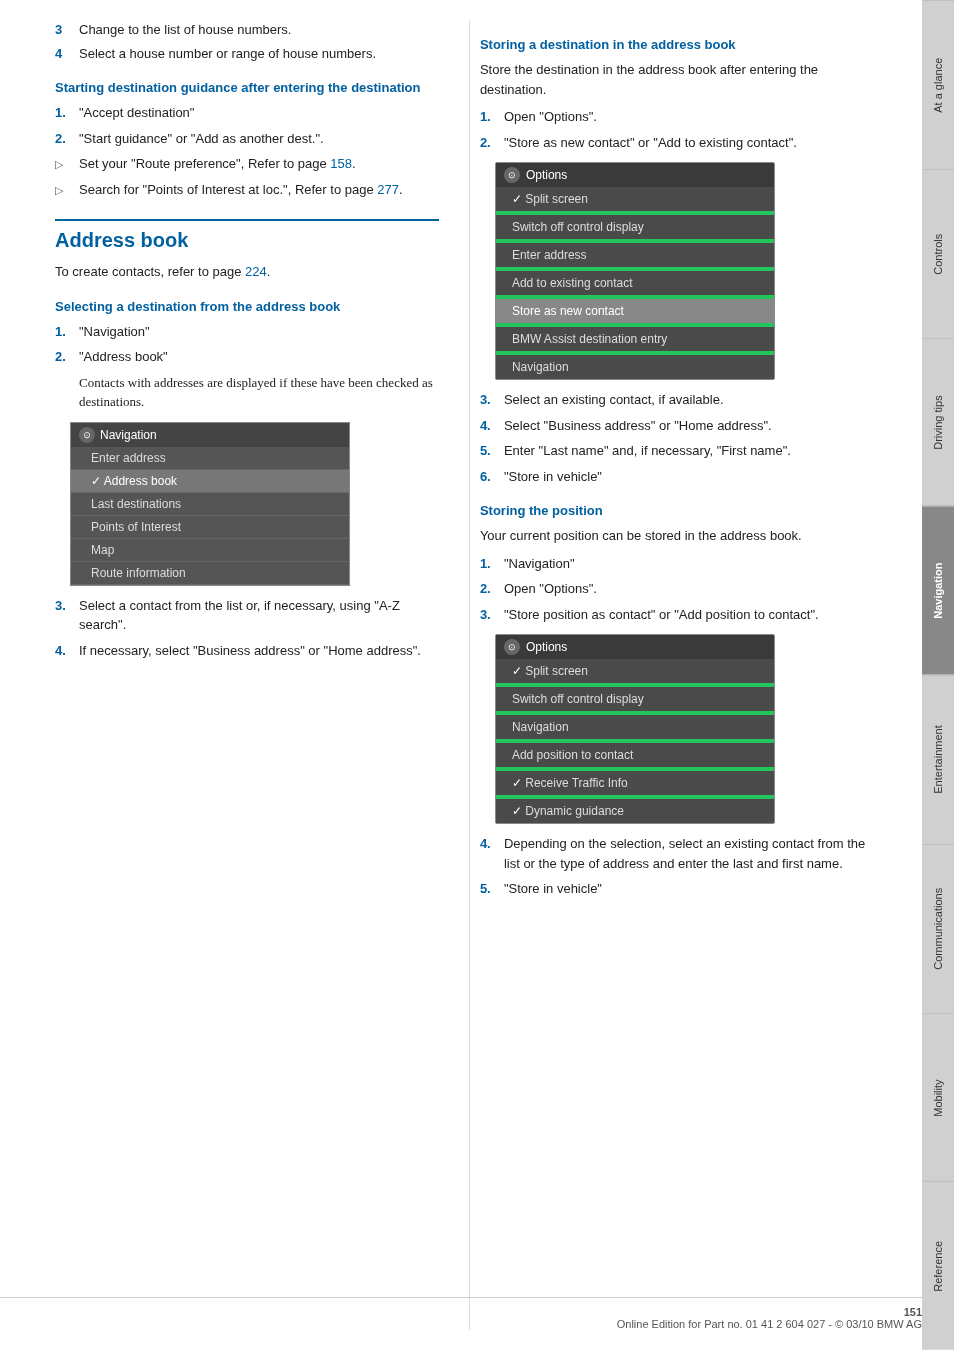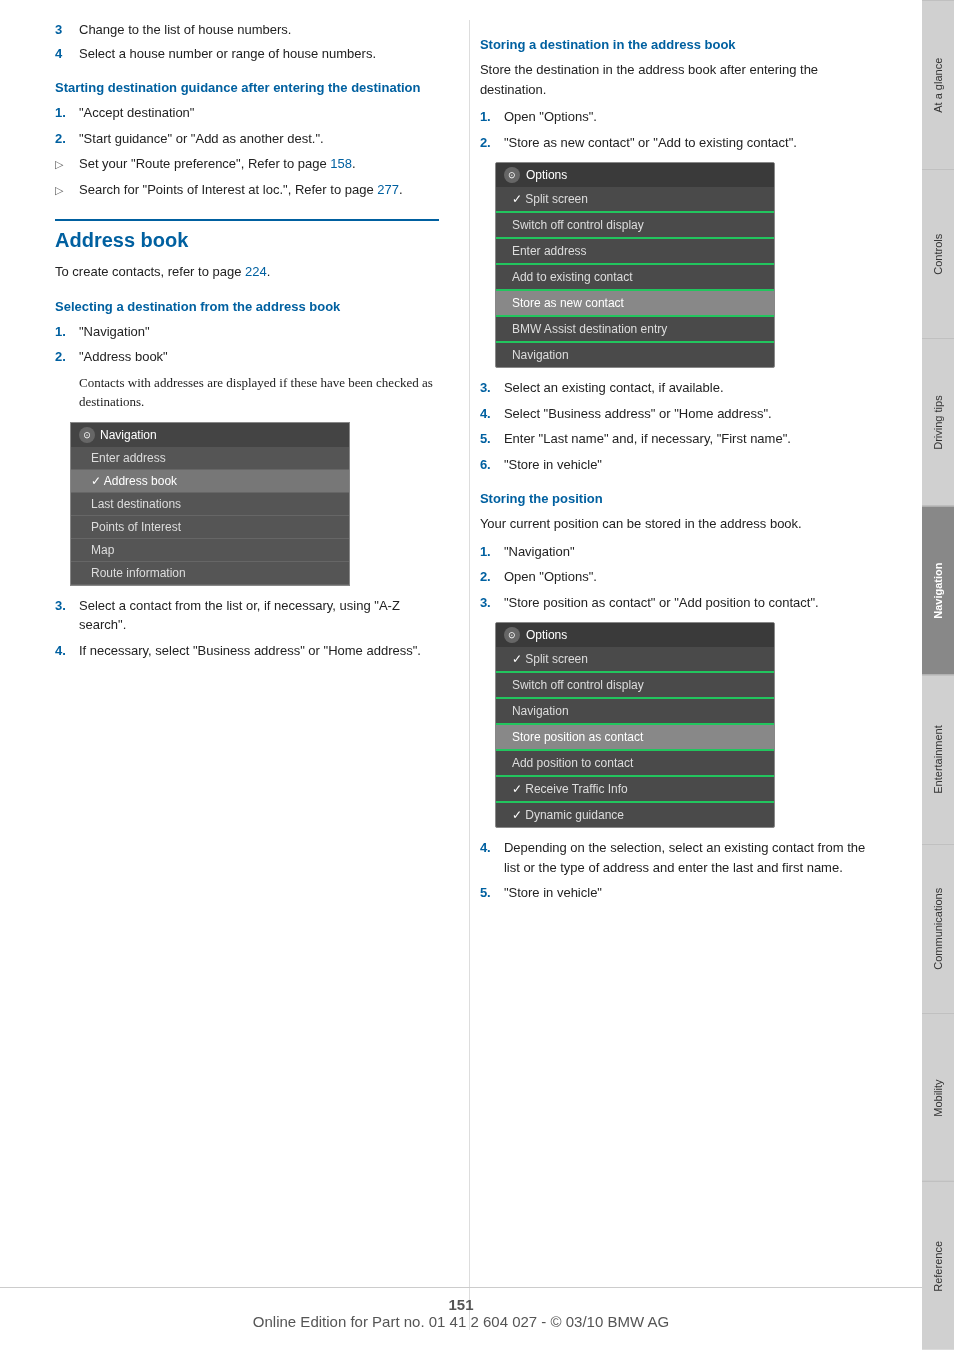--- a/index.html
+++ b/index.html
@@ -159,21 +159,21 @@
       align-items: center;
       justify-content: center;
       color: #fff;
       font-size: 9px;
     }
 
     .menu-item {
       padding: 5px 16px;
       font-size: 12px;
       color: #ddd;
-      border-bottom: 2px solid #22c55e;
+      border-bottom: 4px solid #22c55e;
     }
 
     .menu-item:last-child {
       border-bottom: none;
     }
 
     .menu-item.checked::before {
       content: "✓ ";
       color: #fff;
     }
@@ -223,22 +223,22 @@
       margin: 10px 0;
       padding-left: 15px;
     }
 
     
     .page-footer {
       position: absolute;
       bottom: 20px;
       left: 0;
       right: 32px;
-      text-align: center;
-      font-size: 15px;
+      text-align: right;
+      font-size: 11px;
       color: #555;
       border-top: 1px solid #ccc;
       padding-top: 8px;
     }
 
     .page-number {
       font-weight: bold;
     }
 
     
@@ -431,21 +431,20 @@
 
       <div class="menu-wrapper">
         <div class="menu-screenshot">
           <div class="menu-title-bar">
             <span class="menu-icon">⊙</span>
             <span>Options</span>
           </div>
           <div class="menu-item checked">Split screen</div>
           <div class="menu-item">Switch off control display</div>
           <div class="menu-item">Navigation</div>
-          <div class="menu-item highlighted">Store position as contact</div>
           <div class="menu-item">Add position to contact</div>
           <div class="menu-item checked">Receive Traffic Info</div>
           <div class="menu-item checked">Dynamic guidance</div>
         </div>
       </div>
 
       <ol>
         <li>
           <span class="list-number">4.</span>
           <span>Depending on the selection, select an existing contact from the list or the type of address and enter the last and first name.</span>

